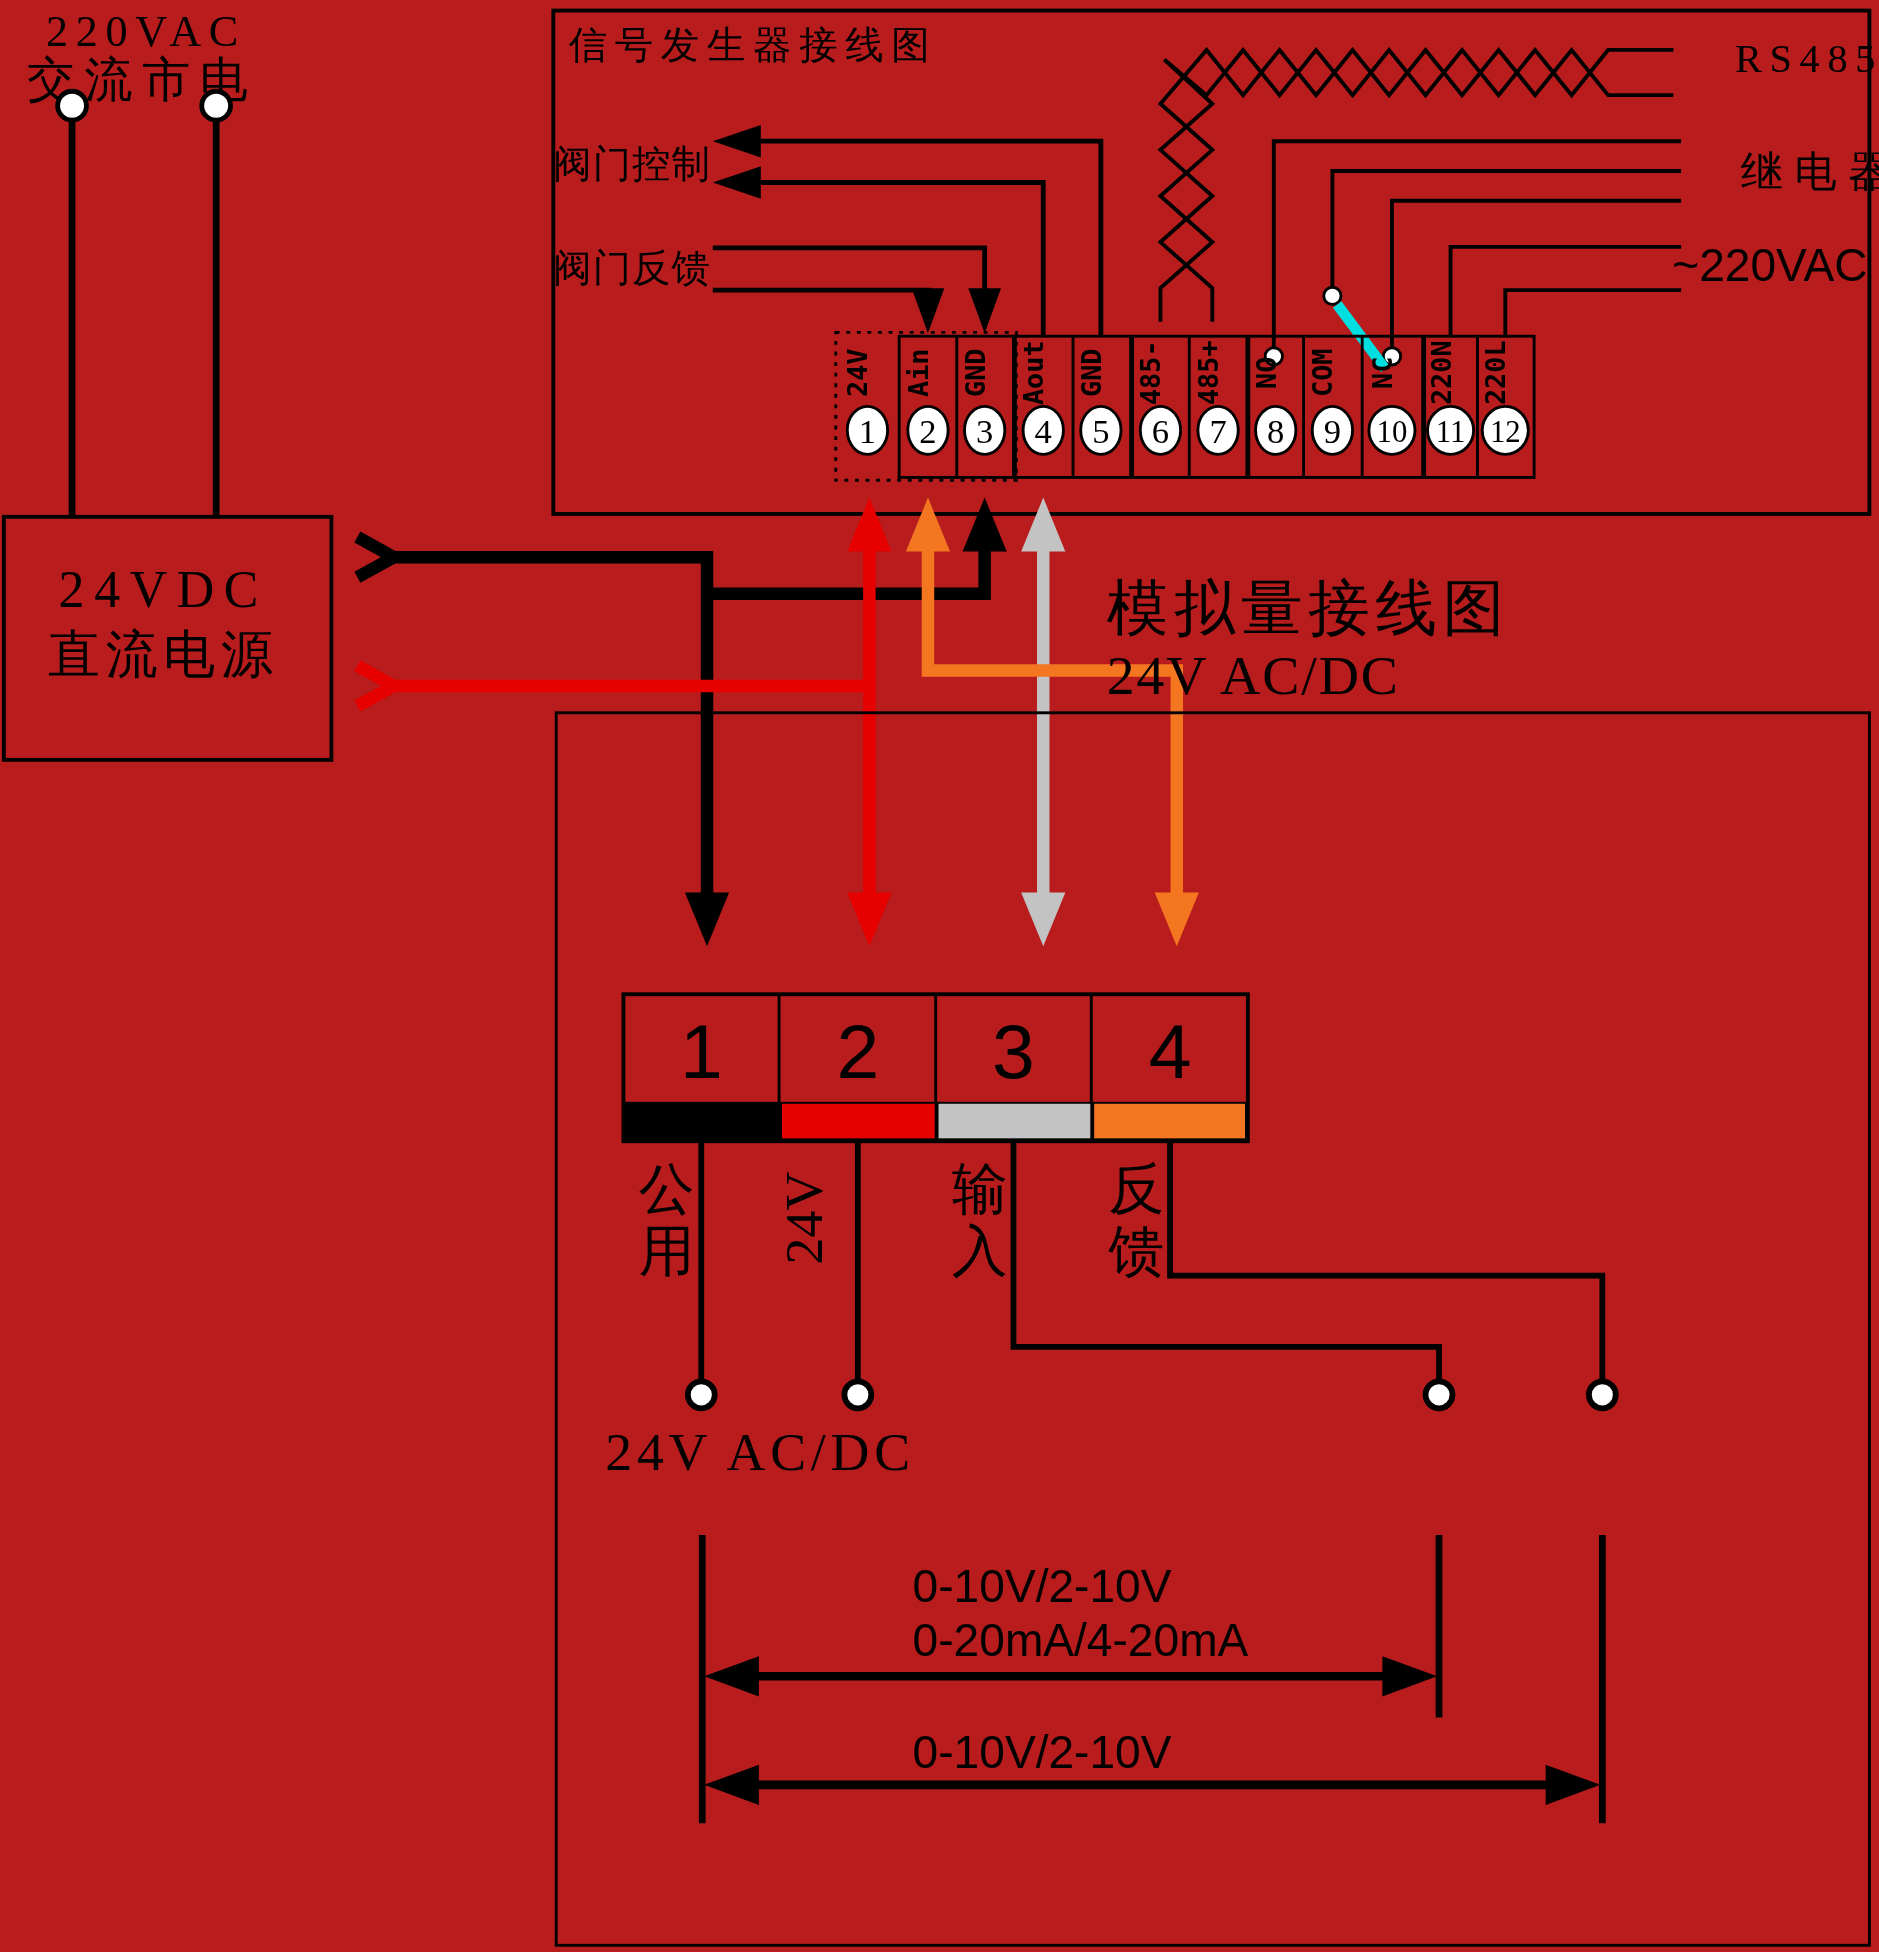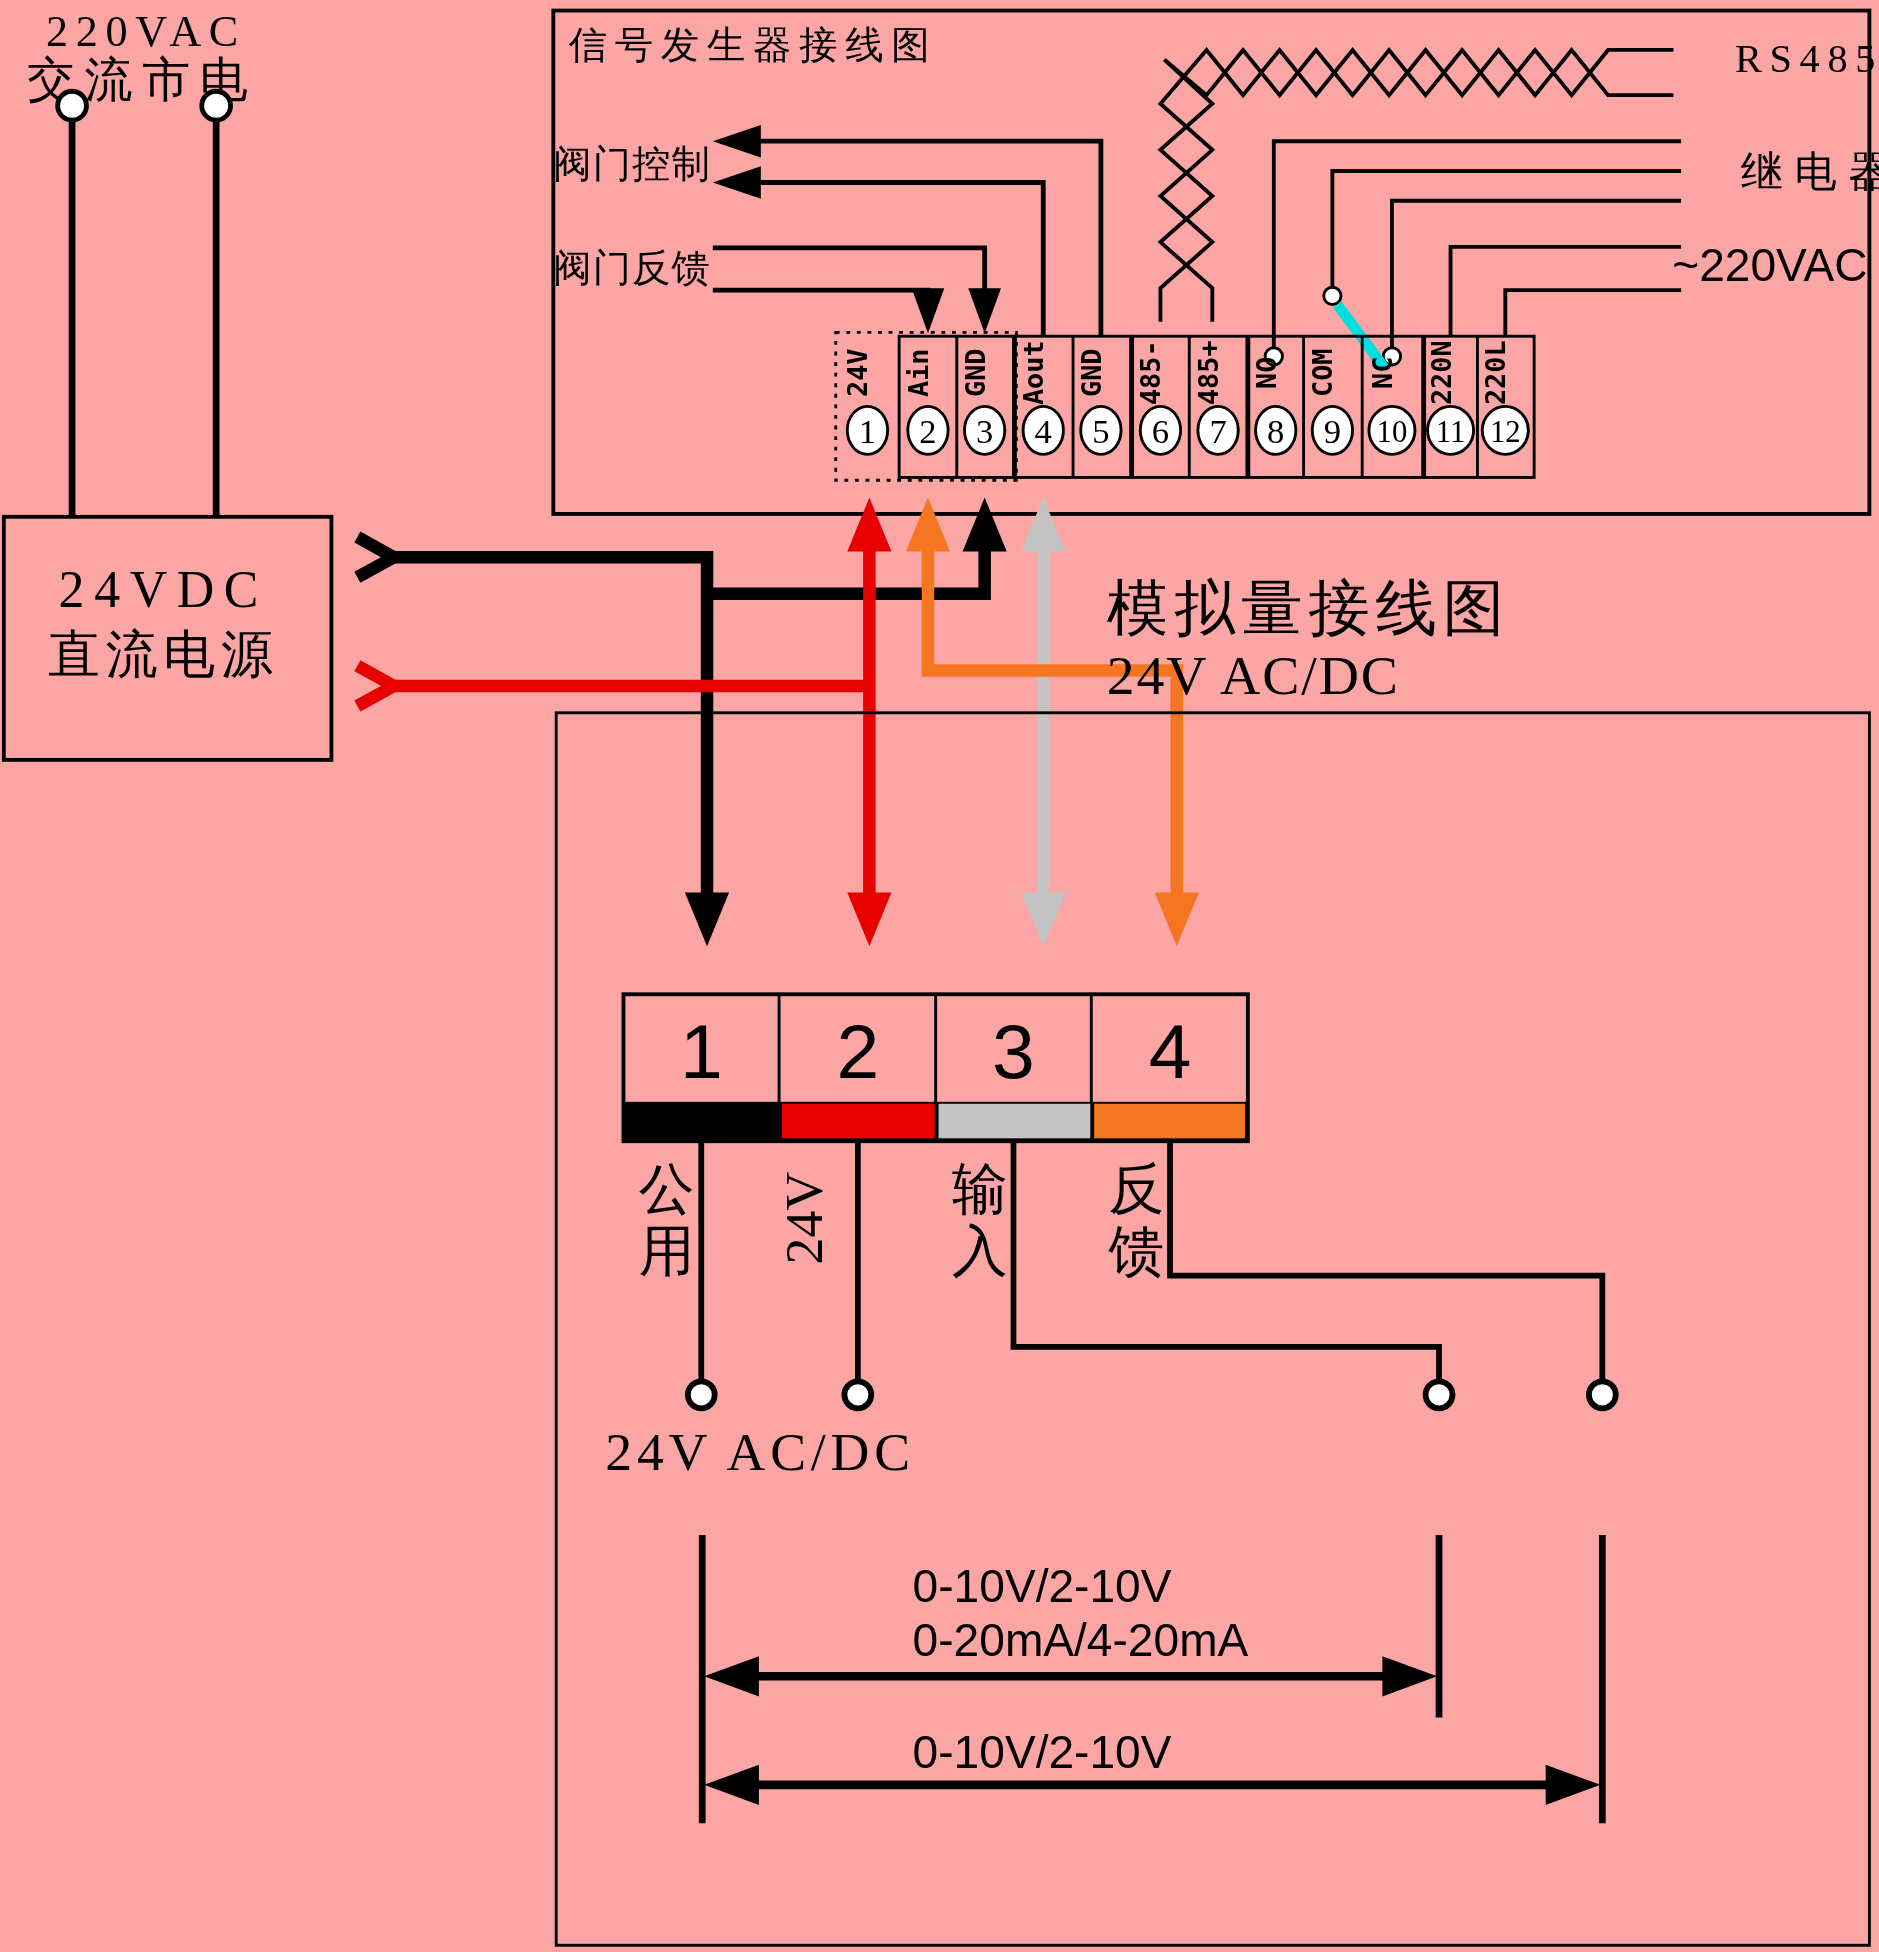--- a/index.html
+++ b/index.html
@@ -1,16 +1,16 @@
 <!DOCTYPE html>
 <html><head>
 <meta charset="utf-8">
 <style>
   html,body{margin:0;padding:0;background:#ffffff;}
-  .stage{position:relative;width:1879px;height:1952px;background:#fca5a5;}
+  .stage{position:relative;width:1879px;height:1952px;background:#b91c1c;}
   svg{position:absolute;left:0;top:0;}
   text{fill:#000;}
   .cn{font-family:"Liberation Serif","DejaVu Serif",serif;}
   .serif{font-family:"Liberation Serif","DejaVu Serif",serif;}
   .sans{font-family:"Liberation Sans","DejaVu Sans",sans-serif;}
   .mono{font-family:"DejaVu Sans Mono","Liberation Mono",monospace;font-weight:bold;}
   .wire{fill:none;stroke:#000;}
   .box{fill:none;stroke:#000;}
 </style>
 </head>

